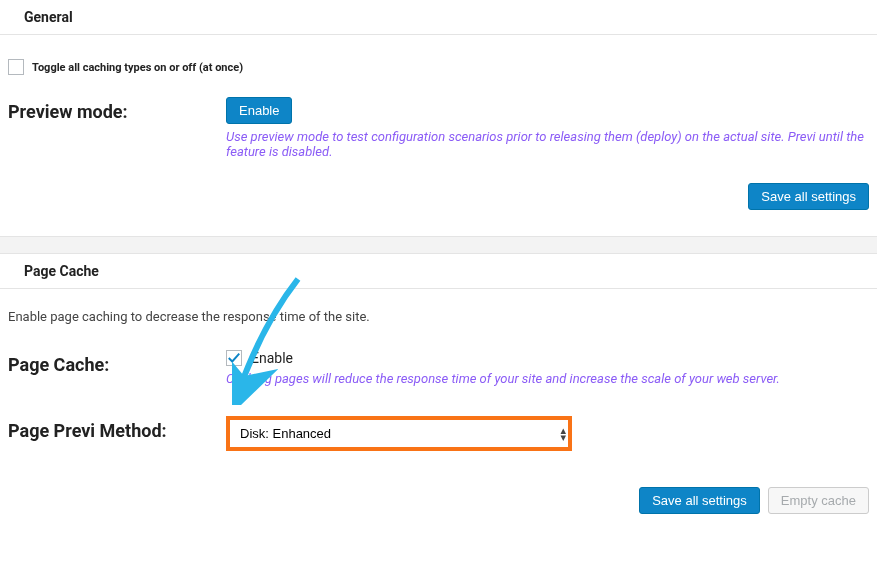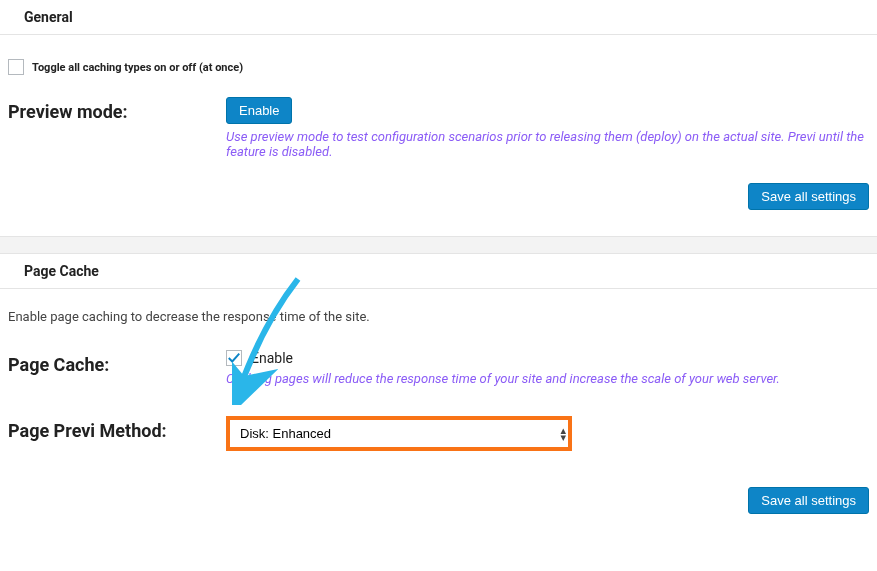--- a/index.html
+++ b/index.html
@@ -211,20 +211,21 @@
         <span class="select-arrows">
           <span>▴</span>
             <span>▾</span>
         </span>
       </div>
     </div>
   </div>
 
   <div class="action-row" style="padding-top:36px;">
     <button class="btn-primary">Save all settings</button>
+    <button class="btn-secondary">Empty cache</button>
   </div>
 </div>
 
 <svg class="arrow-overlay" width="80" height="130" style="left:232px; top:275px;">
   <defs>
     <marker id="ah" markerWidth="10" markerHeight="10" refX="6" refY="5" orient="auto">
       <path d="M0,0 L10,5 L0,10 L3,5 Z" fill="#2ab6e9"></path>
     </marker>
   </defs>
   <path d="M66,4 Q30,50 6,118" stroke="#2ab6e9" stroke-width="6" fill="none" marker-end="url(#ah)"></path>

